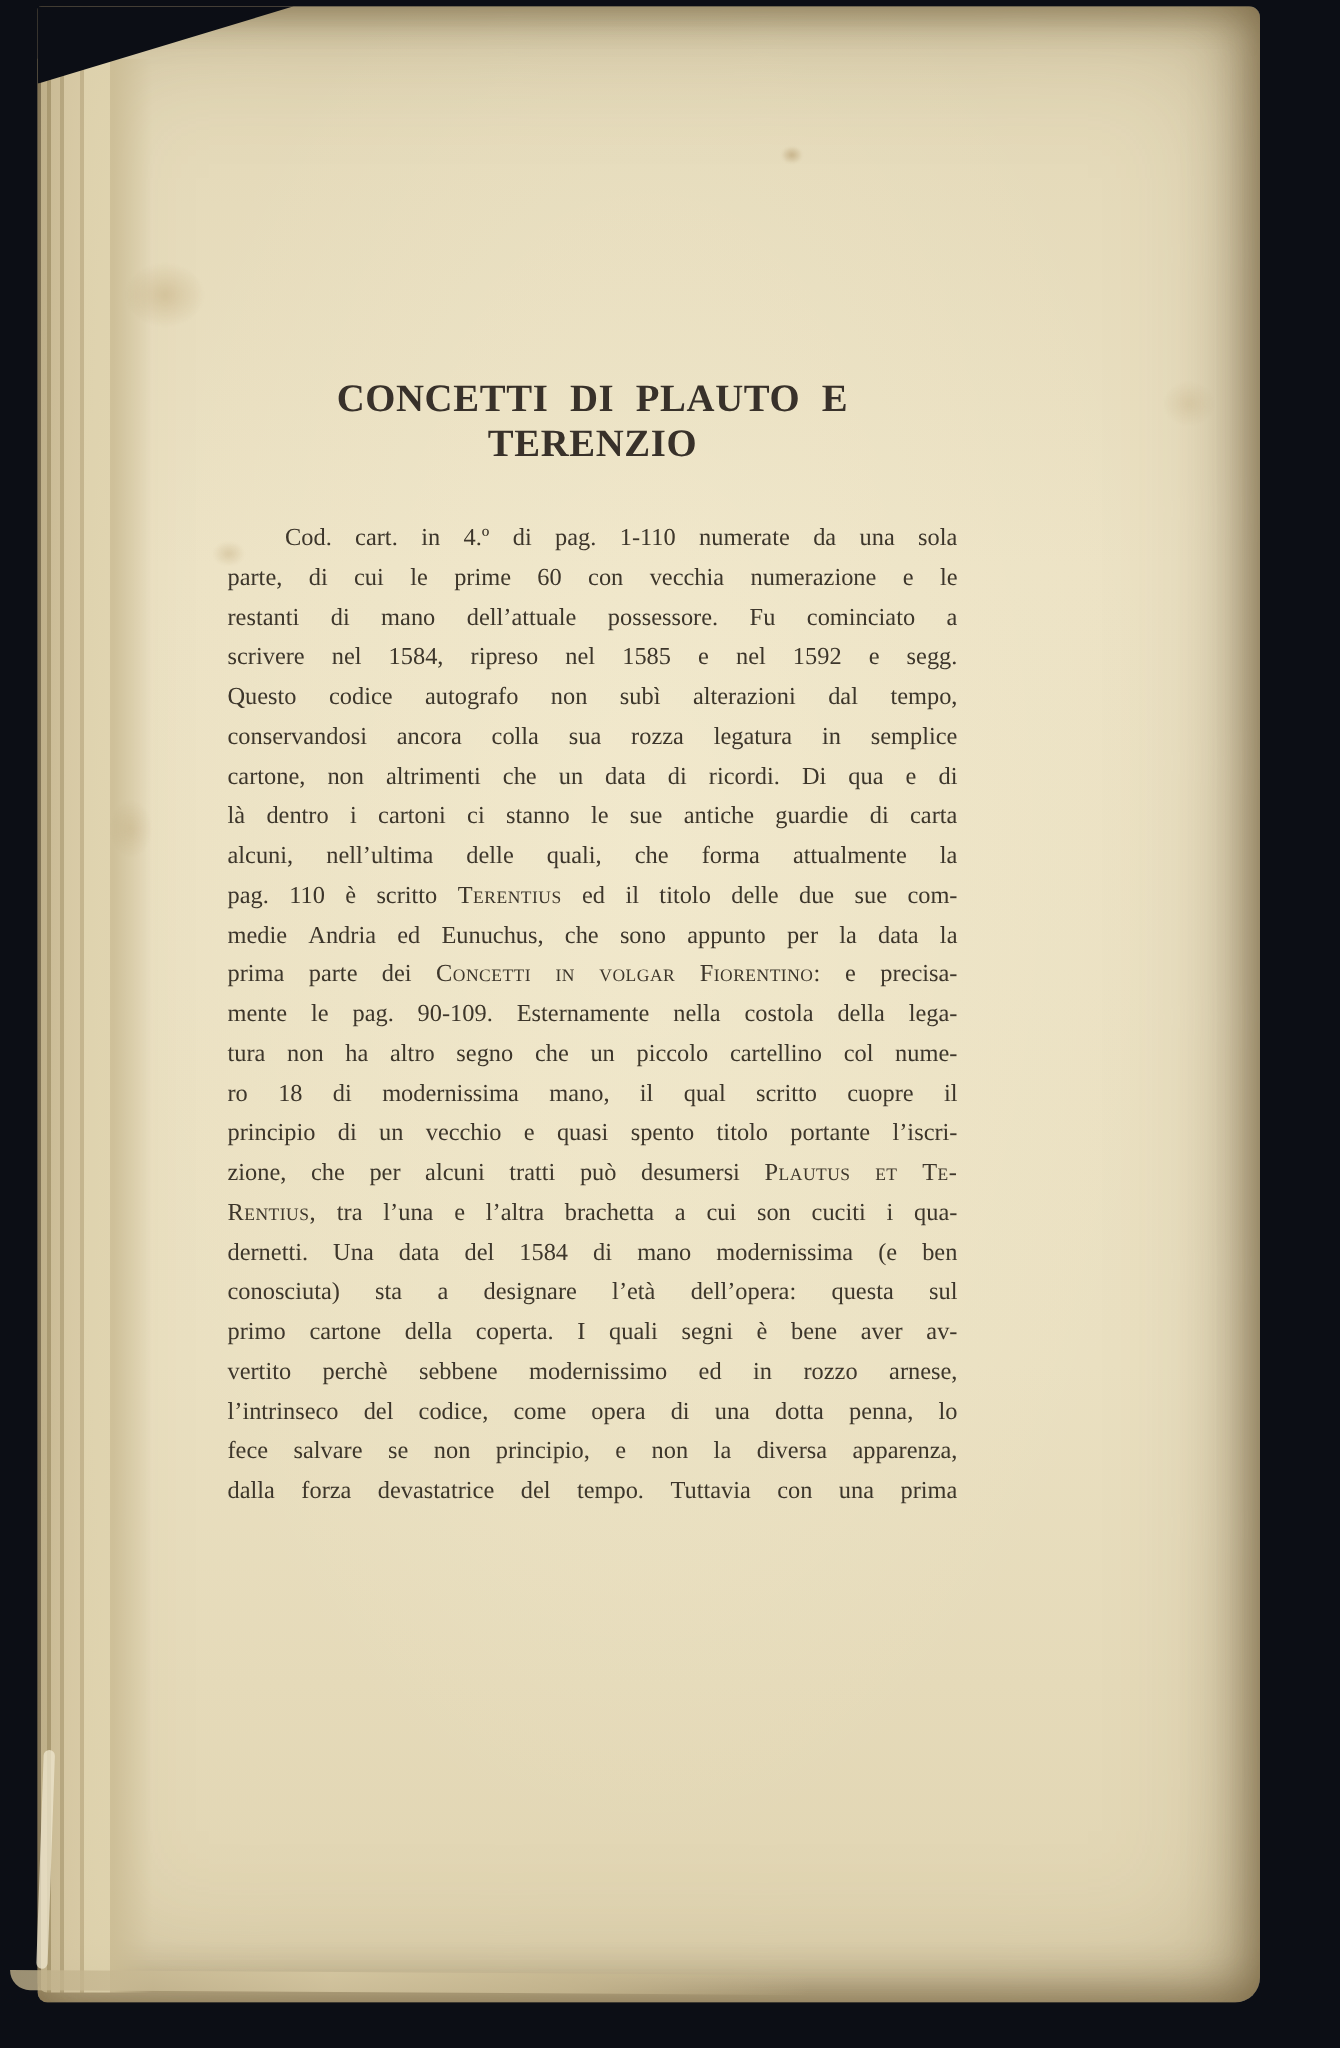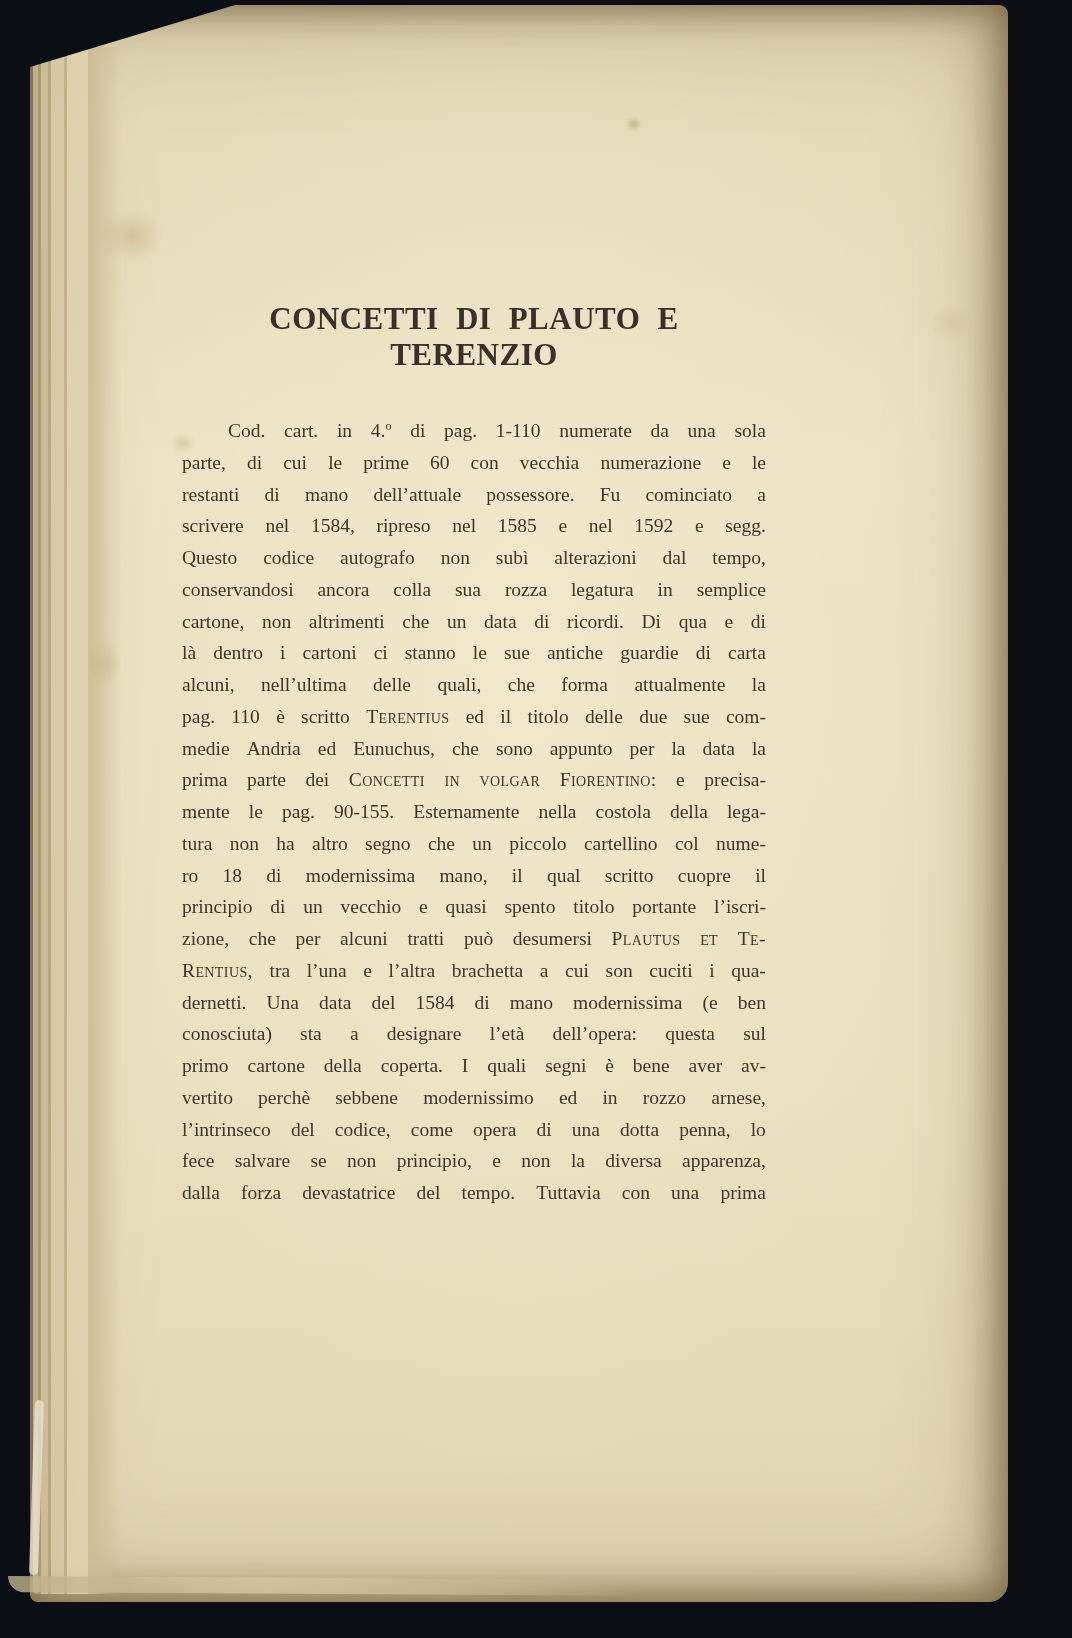--- a/index.html
+++ b/index.html
@@ -267,21 +267,21 @@
           <span class="sc">in</span>
           <span class="sc">volgar</span>
           <span class="sc">Fiorentino:</span>
           <span>e</span>
           <span>precisa-</span>
         </div>
         <div class="line">
           <span>mente</span>
           <span>le</span>
           <span>pag.</span>
-          <span>90-155.</span>
+          <span>90-109.</span>
           <span>Esternamente</span>
           <span>nella</span>
           <span>costola</span>
           <span>della</span>
           <span>lega-</span>
         </div>
         <div class="line">
           <span>tura</span>
           <span>non</span>
           <span>ha</span>

